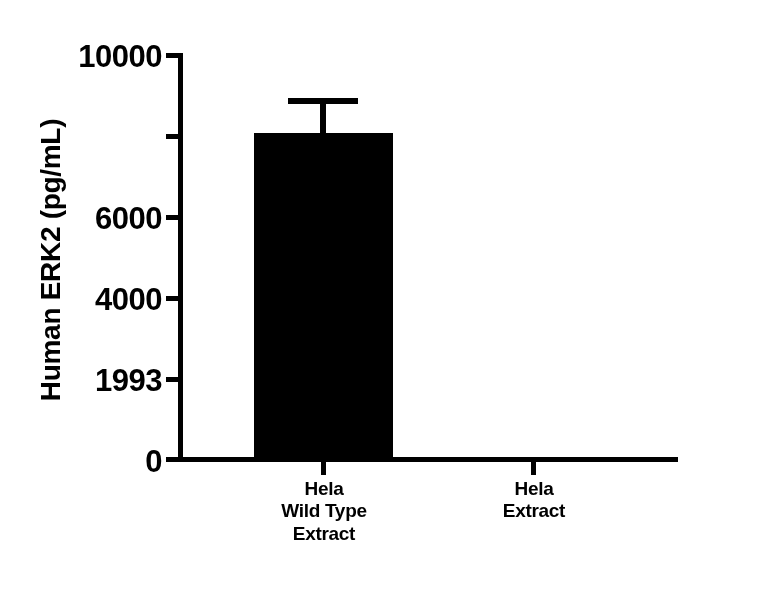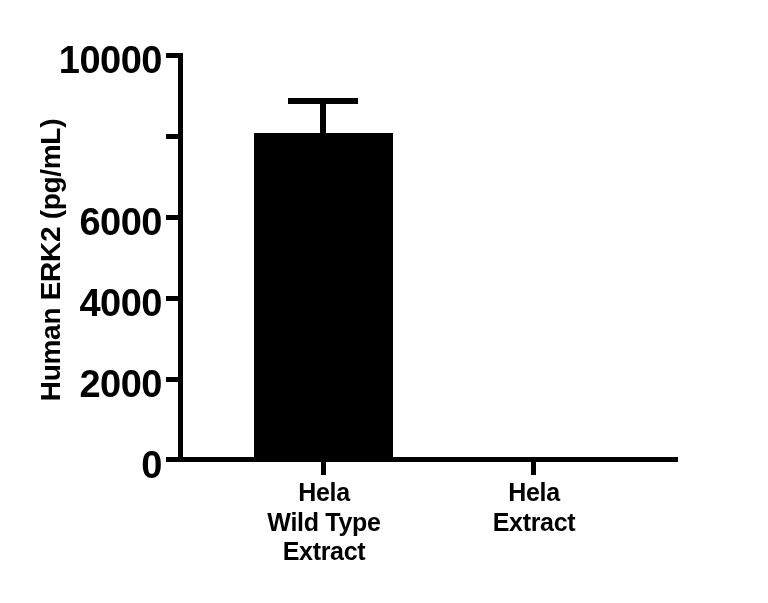--- a/index.html
+++ b/index.html
@@ -66,41 +66,41 @@
     left: 166px;
     width: 13px;
     height: 5px;
     background: #000000;
   }
   .y-tick-label-box {
     position: absolute;
     left: 36px;
     width: 126px;
     text-align: right;
-    font-size: 38px;
+    font-size: 31px;
     font-weight: bold;
     letter-spacing: -0.5px;
     white-space: nowrap;
     line-height: 1;
   }
 
   .x-tick-mark {
     position: absolute;
     top: 462px;
     width: 5px;
     height: 13px;
     background: #000000;
   }
 
   .x-tick-label-box {
     position: absolute;
     top: 478px;
     width: 230px;
     text-align: center;
-    font-size: 25px;
+    font-size: 19px;
     font-weight: bold;
     line-height: 1.18;
     letter-spacing: -0.3px;
   }
   .x-tick-label-box div {
     white-space: nowrap;
   }
 
   
   .bar {
@@ -123,21 +123,21 @@
 </head>
 <body>
 
 <div id="figure">
 
   <div id="y-axis-title">Human ERK2 (pg/mL)</div>
 
   <div class="y-tick-label-box" style="top: 41px;">10000</div>
   <div class="y-tick-label-box" style="top: 203px;">6000</div>
   <div class="y-tick-label-box" style="top: 284px;">4000</div>
-  <div class="y-tick-label-box" style="top: 365px;">2000</div>
+  <div class="y-tick-label-box" style="top: 365px;">1993</div>
   <div class="y-tick-label-box" style="top: 446px;">0</div>
 
   <div class="y-tick-mark" style="top: 53px;"></div>
   <div class="y-tick-mark" style="top: 134px;"></div>
   <div class="y-tick-mark" style="top: 215px;"></div>
   <div class="y-tick-mark" style="top: 296px;"></div>
   <div class="y-tick-mark" style="top: 377px;"></div>
   <div class="y-tick-mark" style="top: 457px;"></div>
 
   <div id="y-axis-spine"></div>

